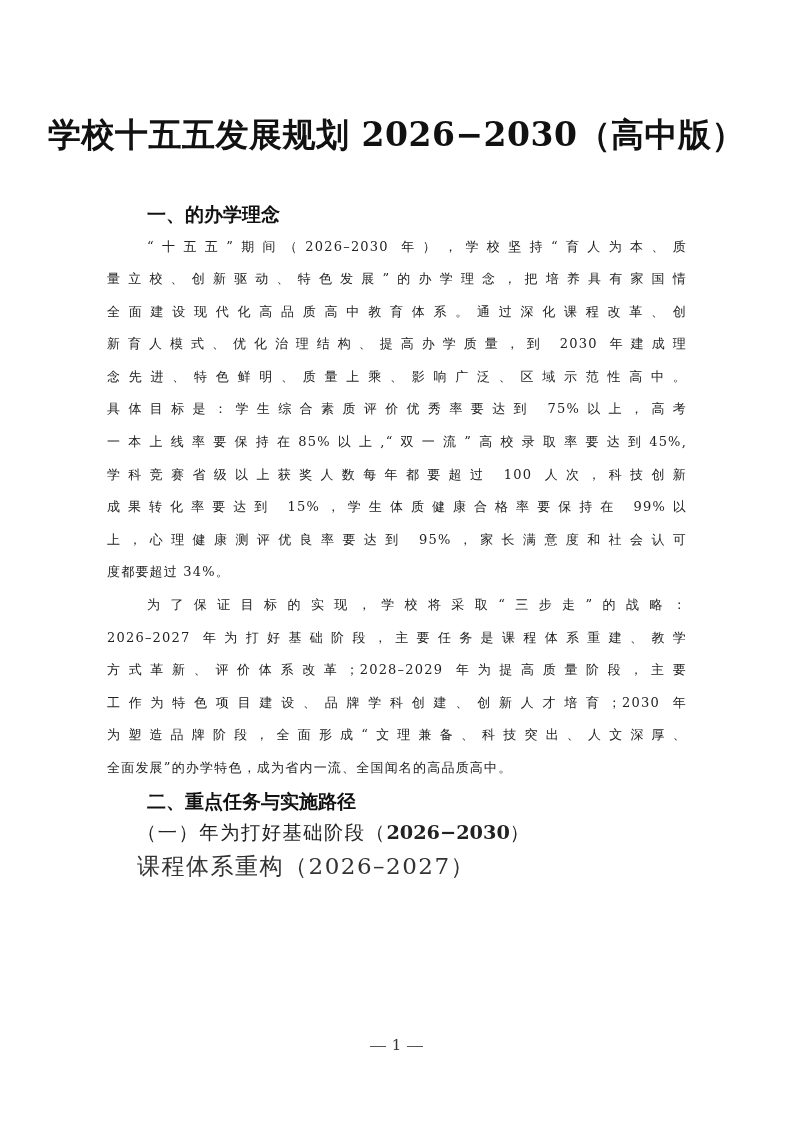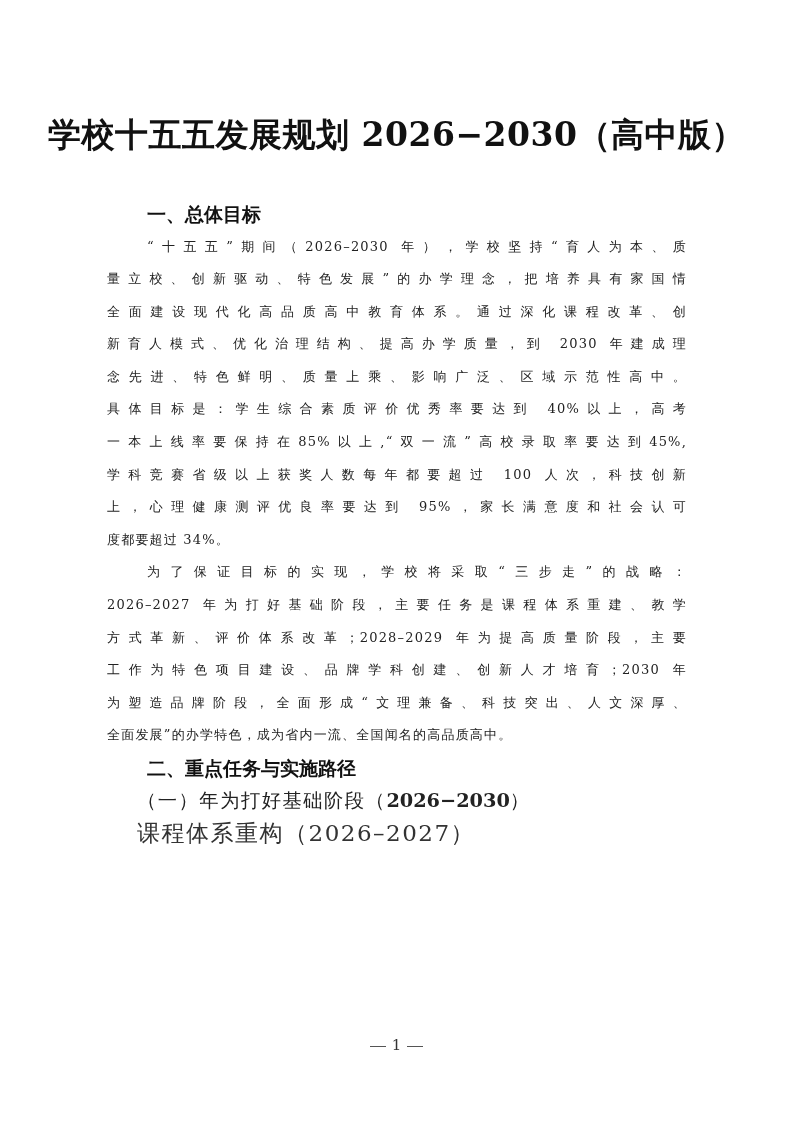--- a/index.html
+++ b/index.html
@@ -111,31 +111,32 @@
 </style>
 </head>
 <body>
 
 <div class="page">
 
   <div class="title">学校十五五发展规划 2026−2030（高中版）</div>
 
   <div class="content">
 
-    <div class="h1">一、总体目标</div>
+    <div class="h1">一、的办学理念</div>
 
     <div class="para">
       <span class="line indent">“十五五”期间（2026–2030 年），学校坚持“育人为本、质</span>
       <span class="line">量立校、创新驱动、特色发展”的办学理念，把培养具有家国情</span>
       <span class="line">全面建设现代化高品质高中教育体系。通过深化课程改革、创</span>
       <span class="line">新育人模式、优化治理结构、提高办学质量，到 2030 年建成理</span>
       <span class="line">念先进、特色鲜明、质量上乘、影响广泛、区域示范性高中。</span>
-      <span class="line">具体目标是：学生综合素质评价优秀率要达到 40%以上，高考</span>
+      <span class="line">具体目标是：学生综合素质评价优秀率要达到 75%以上，高考</span>
       <span class="line">一本上线率要保持在85%以上,“双一流”高校录取率要达到45%,</span>
       <span class="line">学科竞赛省级以上获奖人数每年都要超过 100 人次，科技创新</span>
+      <span class="line">成果转化率要达到 15%，学生体质健康合格率要保持在 99%以</span>
       <span class="line">上，心理健康测评优良率要达到 95%，家长满意度和社会认可</span>
       <span class="line last">度都要超过 34%。</span>
     </div>
 
     <div class="para">
       <span class="line indent">为了保证目标的实现，学校将采取“三步走”的战略：</span>
       <span class="line">2026–2027 年为打好基础阶段，主要任务是课程体系重建、教学</span>
       <span class="line">方式革新、评价体系改革；2028–2029 年为提高质量阶段，主要</span>
       <span class="line">工作为特色项目建设、品牌学科创建、创新人才培育；2030 年</span>
       <span class="line">为塑造品牌阶段，全面形成“文理兼备、科技突出、人文深厚、</span>

